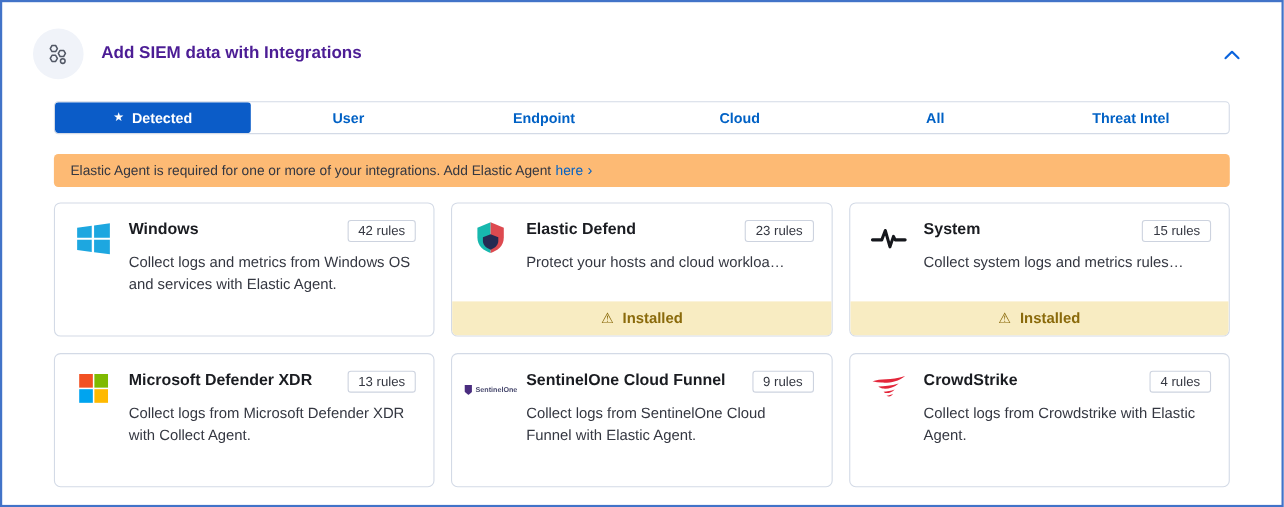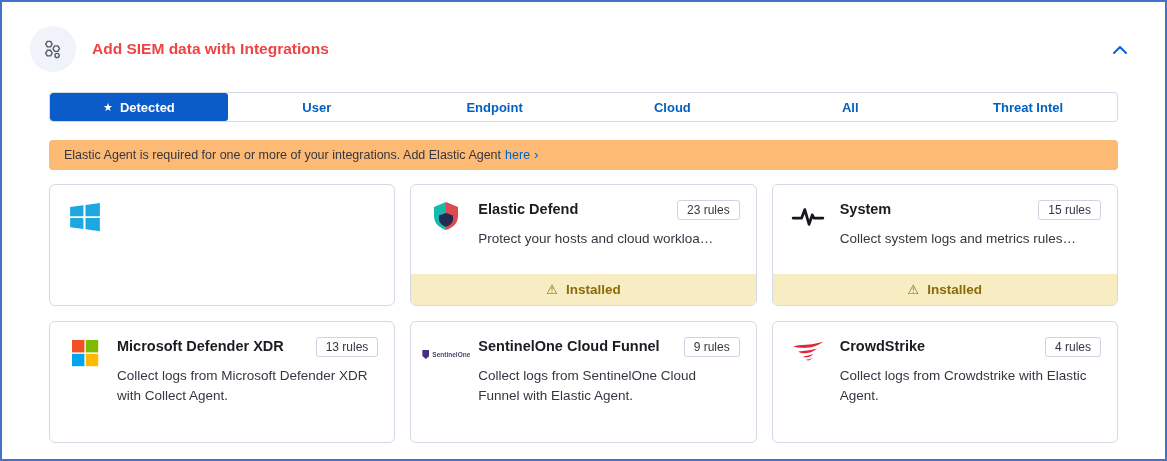--- a/index.html
+++ b/index.html
@@ -18,21 +18,21 @@
     padding: 24px 32px 20px 28px;
   }
   .icon-circle {
     width: 46px; height: 46px; border-radius: 50%;
     background: #f0f3f9;
     display: flex; align-items: center; justify-content: center;
     flex: 0 0 46px;
   }
   .page-title {
     margin-left: 16px;
-    font-size: 15.5px; font-weight: 700; color: #ef4444;
+    font-size: 15.5px; font-weight: 700; color: #4c1d95;
   }
   .collapse-btn {
     margin-left: auto; background: none; border: none; cursor: pointer;
     display: flex; align-items: center; padding: 6px;
   }
 
   
   .tabbar {
     margin: 0 47px;
     display: flex;
@@ -182,20 +182,27 @@
   <div class="card">
     <div class="card-body">
       <div class="card-icon">
         <svg width="34" height="34" viewBox="0 0 32 32">
           <polygon points="2,6.6 14.5,4.9 14.5,15.2 2,15.2" fill="#1da7e0"></polygon>
           <polygon points="16.5,4.6 30,2.8 30,15.2 16.5,15.2" fill="#1da7e0"></polygon>
           <polygon points="2,17 14.5,17 14.5,27.3 2,25.6" fill="#1da7e0"></polygon>
           <polygon points="16.5,17 30,17 30,29.4 16.5,27.6" fill="#1da7e0"></polygon>
         </svg>
       </div>
+      <div class="card-main">
+        <div class="card-top">
+          <div class="card-title">Windows</div>
+          <div class="rules-badge">42 rules</div>
+        </div>
+        <div class="card-desc">Collect logs and metrics from Windows OS and services with Elastic Agent.</div>
+      </div>
     </div>
   </div>
 
   <div class="card">
     <div class="card-body">
       <div class="card-icon">
         <svg width="32" height="32" viewBox="0 0 32 32">
           <path d="M16 2 L4 7 v9 c0 8 6 12 12 14 Z" fill="#17b8ae"></path>
           <path d="M16 2 l12 5 v9 c0 8 -6 12 -12 14 Z" fill="#dd4a50"></path>
           <path d="M16 13 l7 2.6 v3.4 c0 4 -3.4 6.4 -7 8 c-3.6 -1.6 -7 -4 -7 -8 v-3.4 Z" fill="#252a52"></path>

